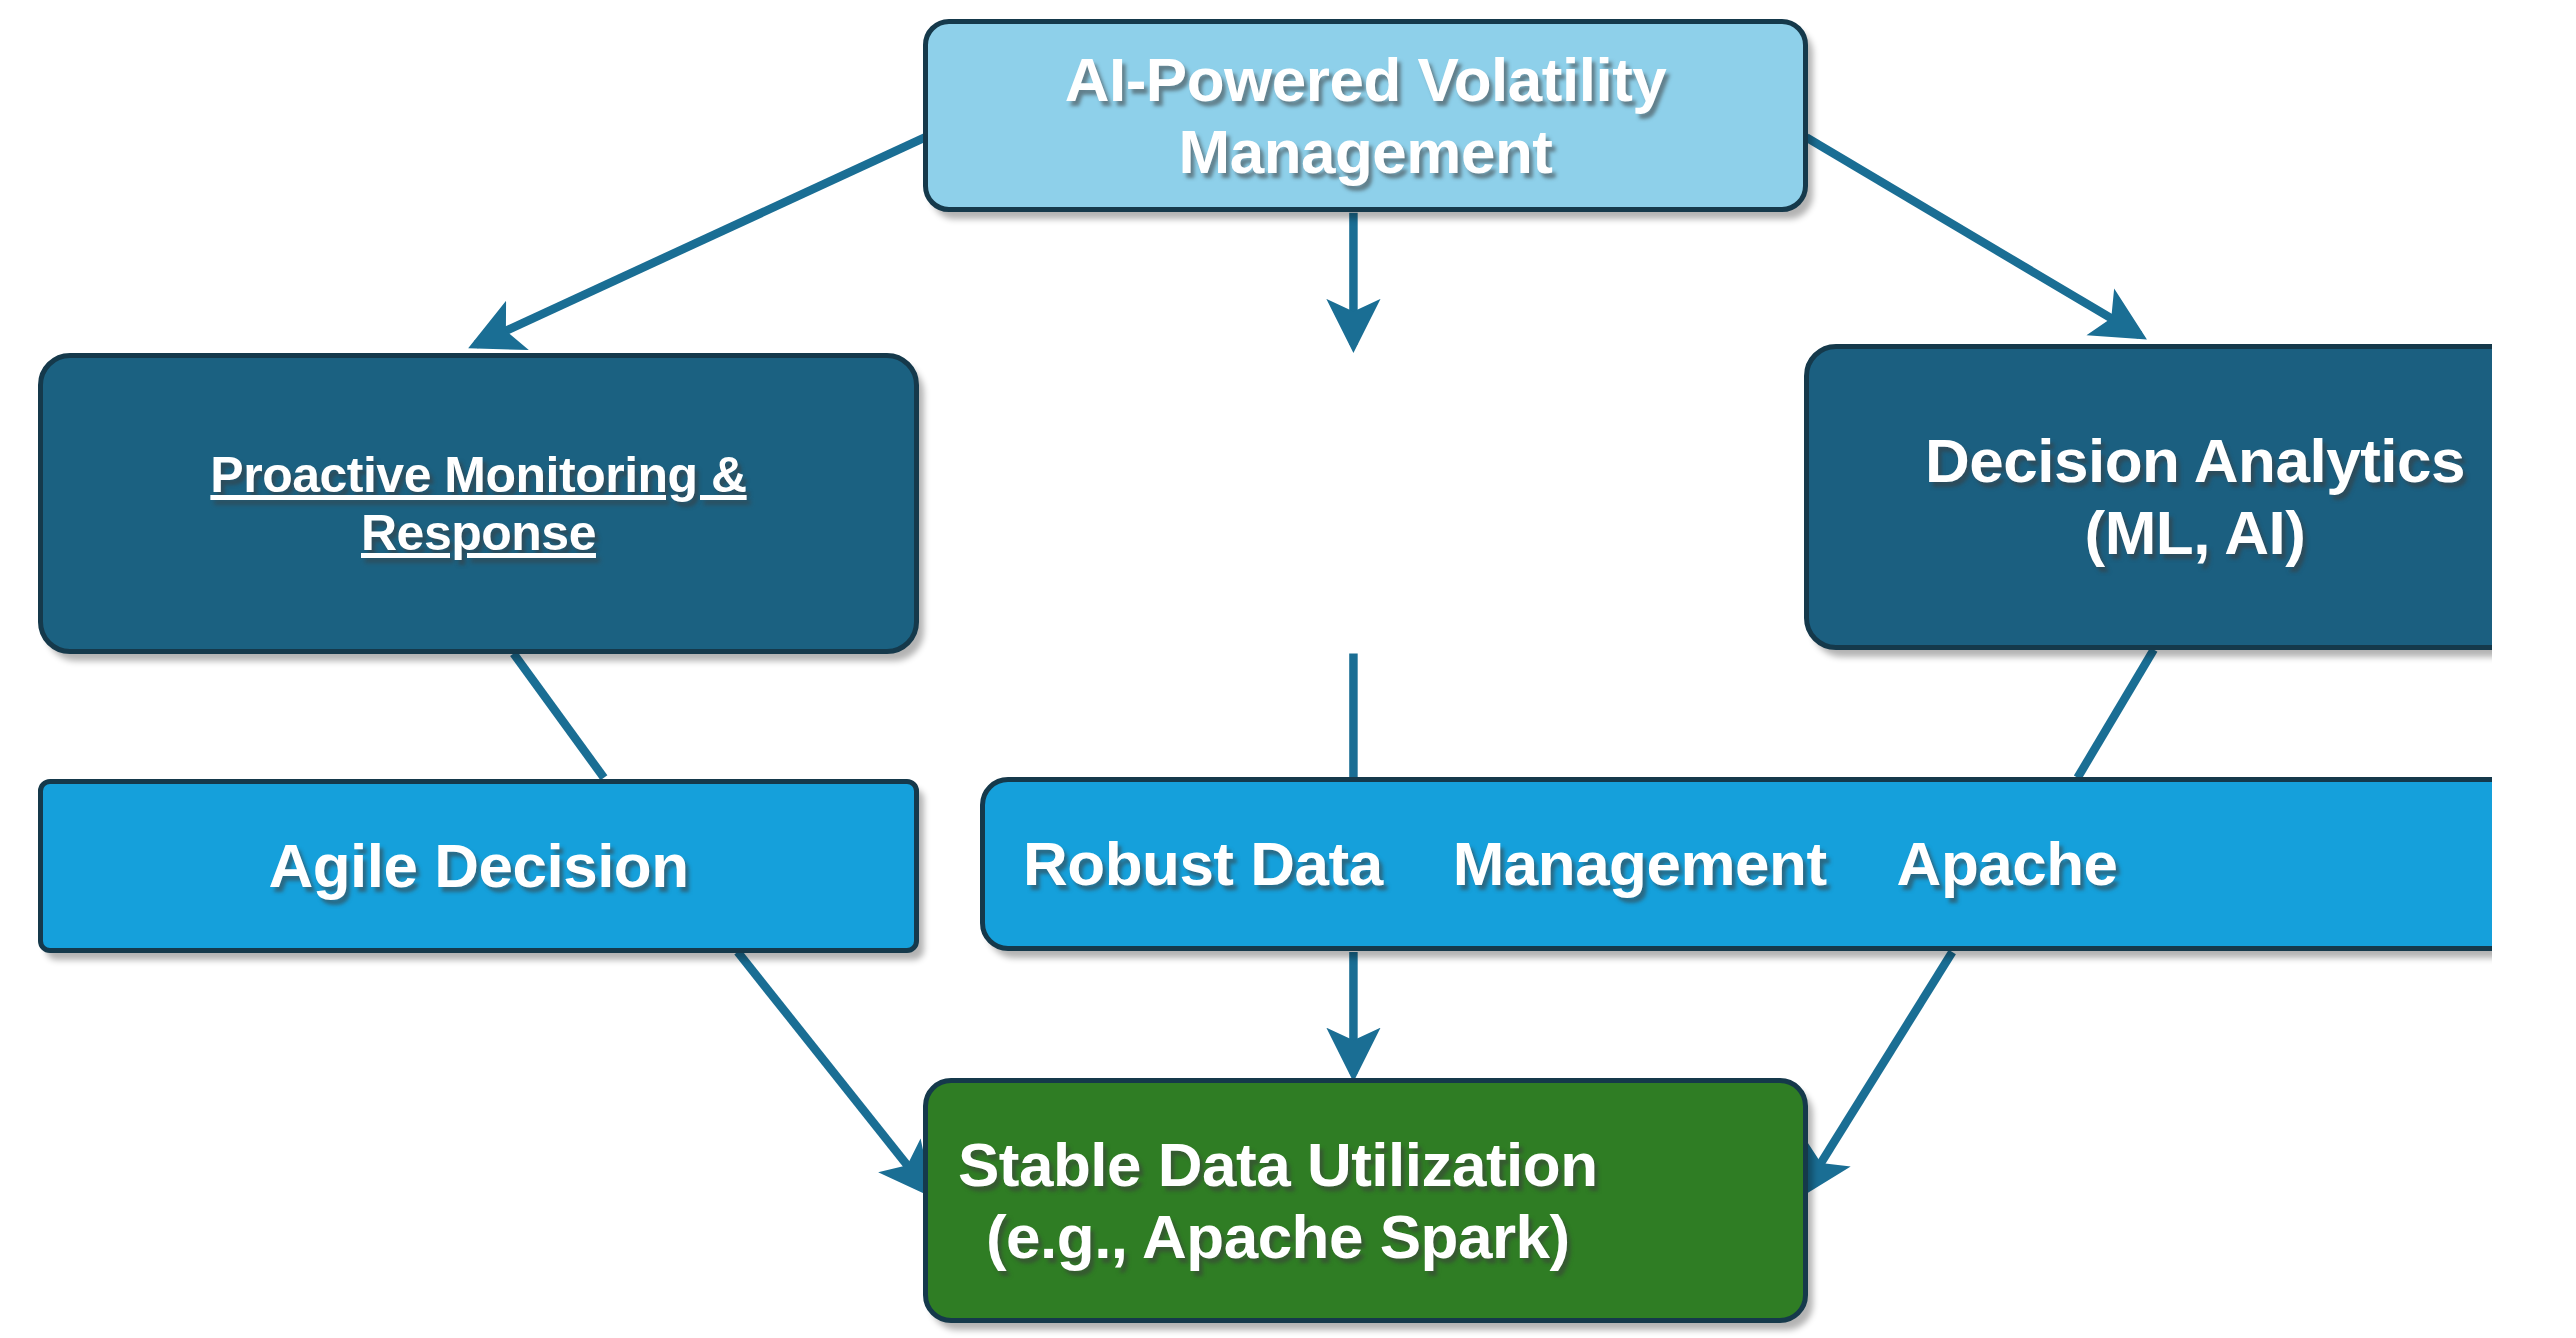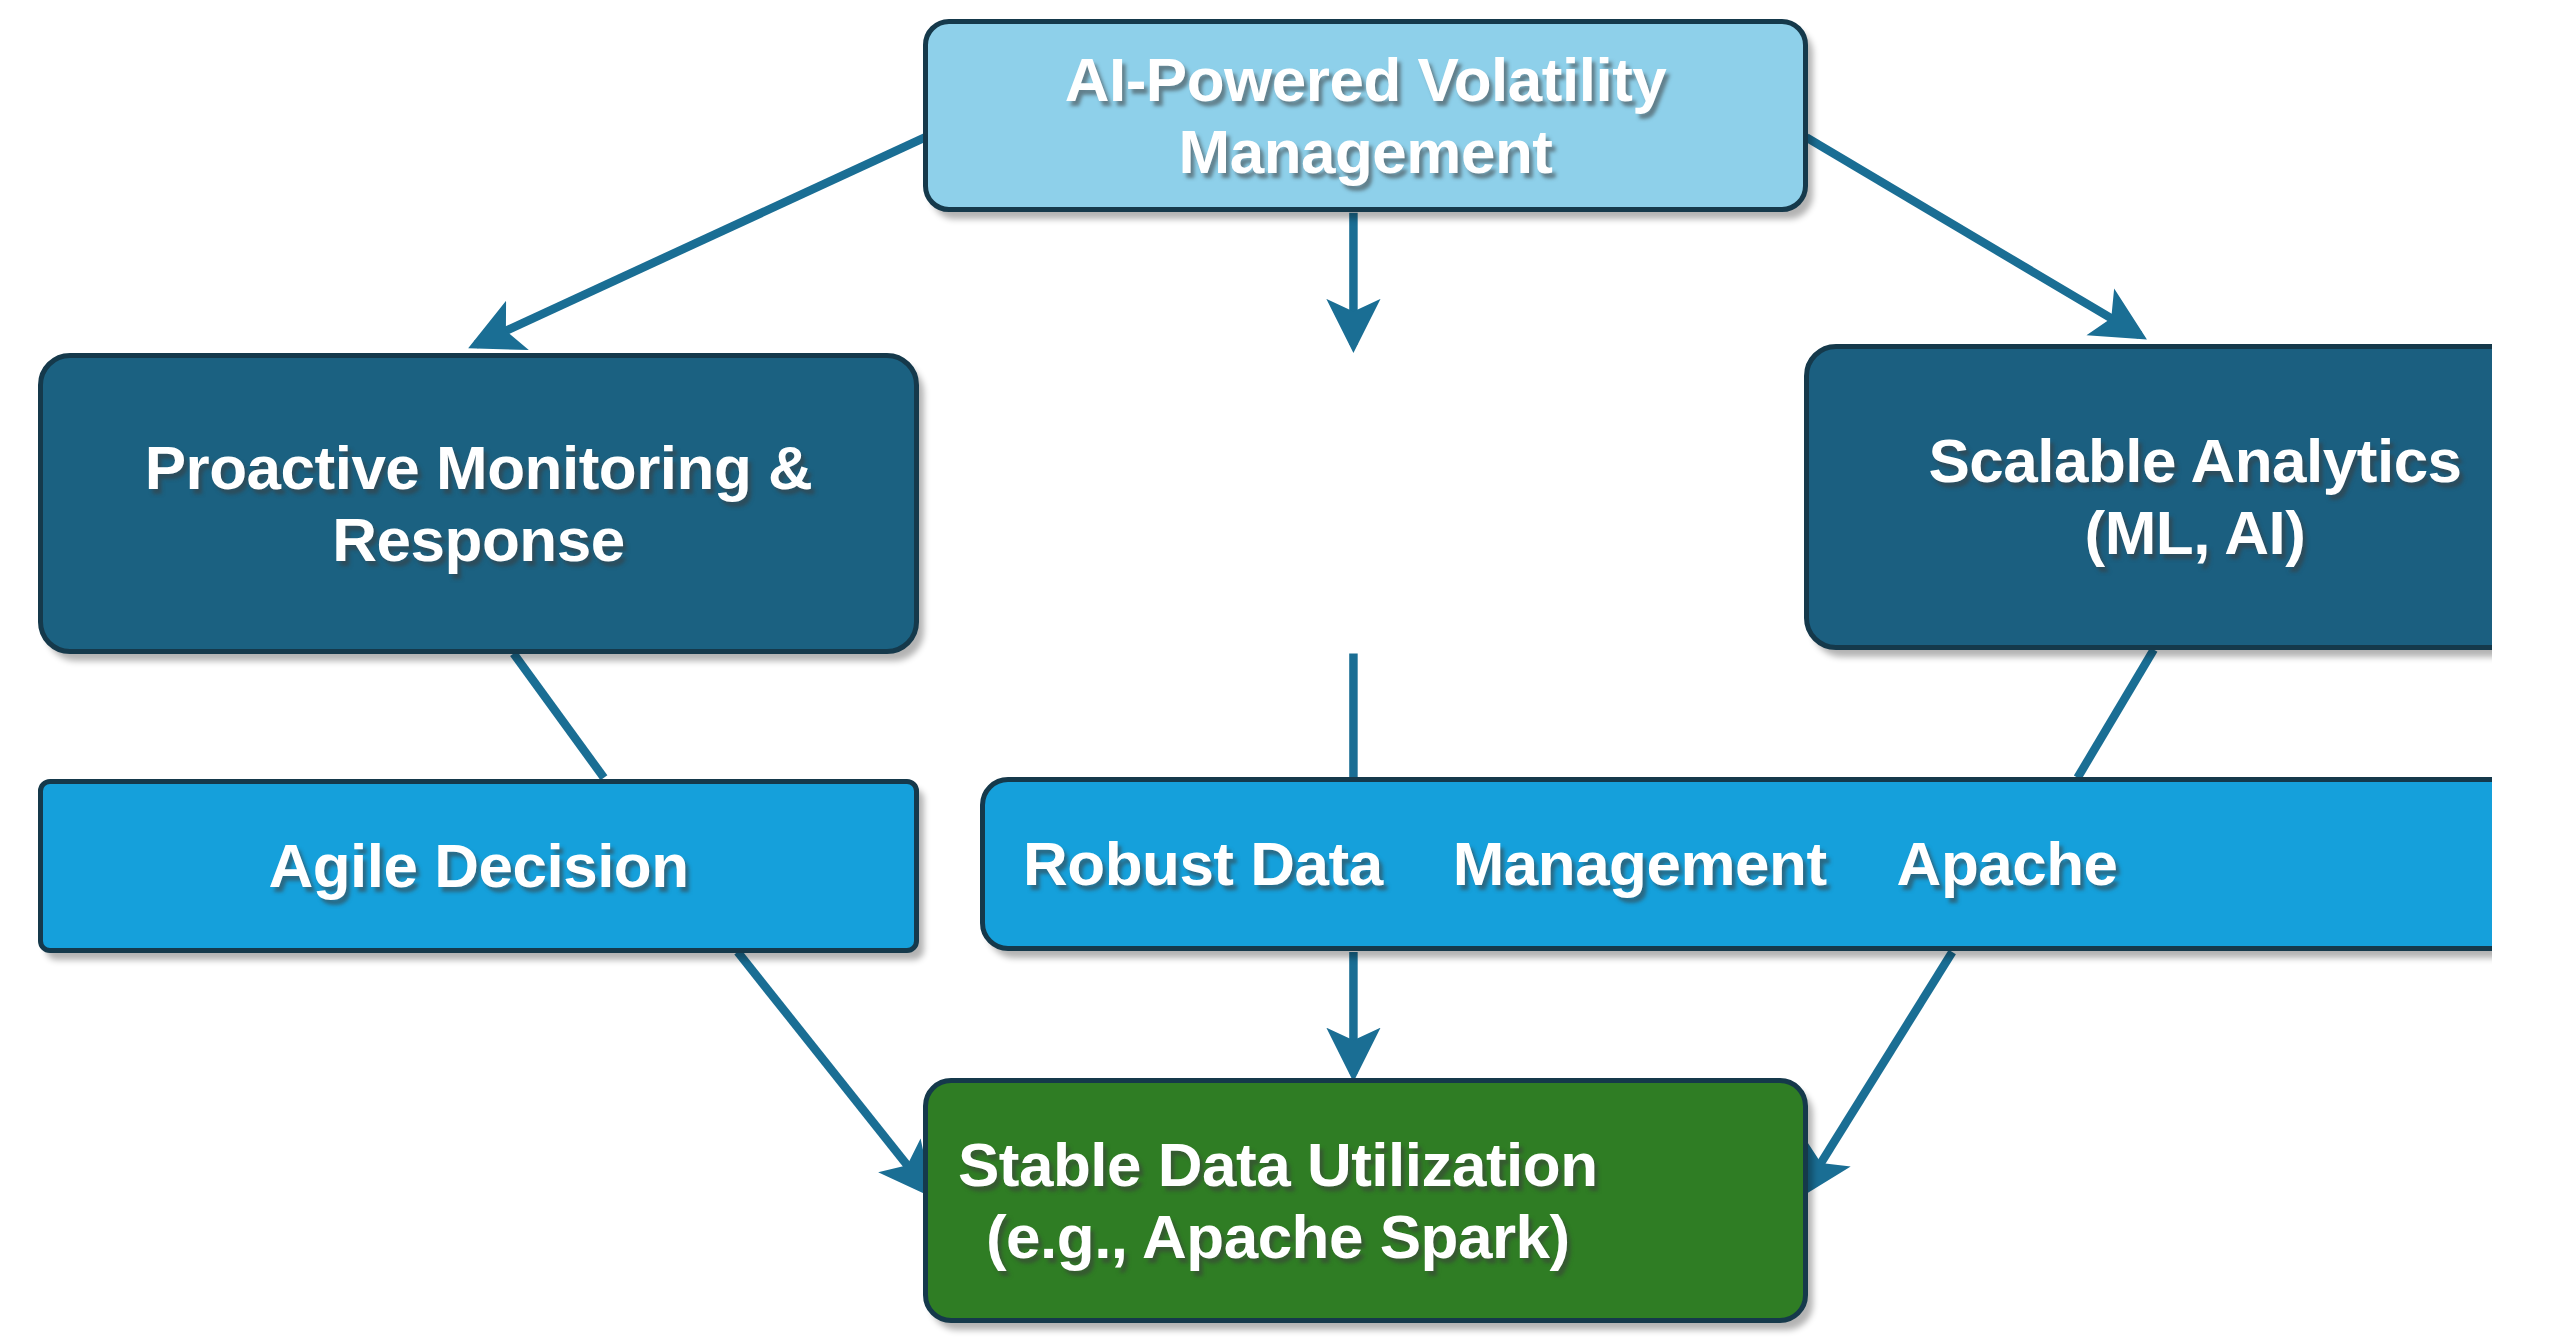--- a/index.html
+++ b/index.html
@@ -51,21 +51,21 @@
     left: 923px; top: 19px; width: 885px; height: 193px;
     background: #8ed0ea;
     border-radius: 26px;
   }
   #node-root .label { font-size: 62px; }
 
   #node-monitoring {
     left: 38px; top: 353px; width: 881px; height: 301px;
     background: #1b6181;
   }
-  #node-monitoring .label { font-size: 62px; }
+  #node-monitoring .label { font-size: 50px; text-decoration: underline; }
 
   #node-infrastructure {
     left: 980px; top: 353px; width: 763px; height: 301px;
     background: #1b5f80;
   }
   #node-infrastructure .label { font-size: 62px; }
 
   #node-analytics {
     left: 1804px; top: 344px; width: 782px; height: 306px;
     background: #1b5f80;
@@ -141,21 +141,21 @@
 Management</div>
   </div>
 
   <div class="node" id="node-monitoring">
     <div class="label">Proactive Monitoring &amp;
 Response</div>
   </div>
 
 
   <div class="node" id="node-analytics">
-    <div class="label">Scalable Analytics
+    <div class="label">Decision Analytics
 (ML, AI)</div>
   </div>
 
   <div class="node" id="node-agile">
     <div class="label">Agile Decision</div>
   </div>
 
   <div class="node" id="node-robust">
     <div class="label">
       <span>Robust Data</span>

